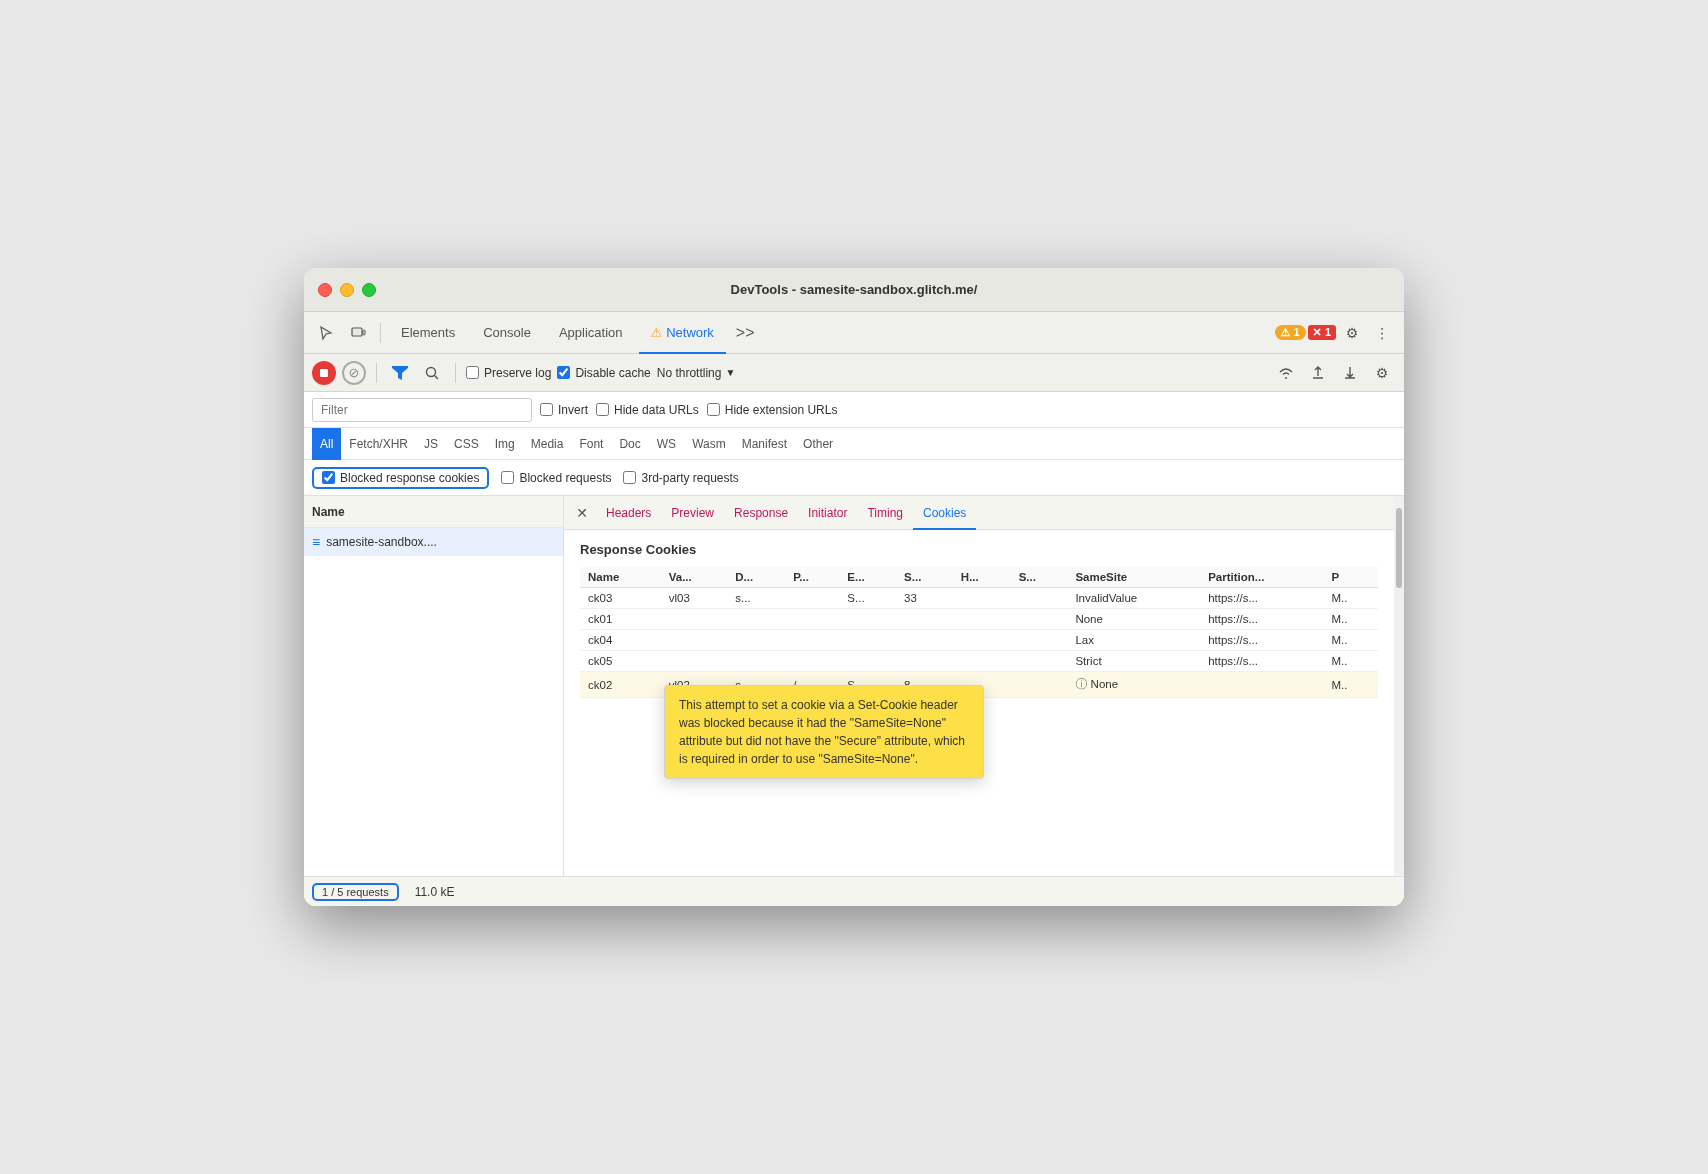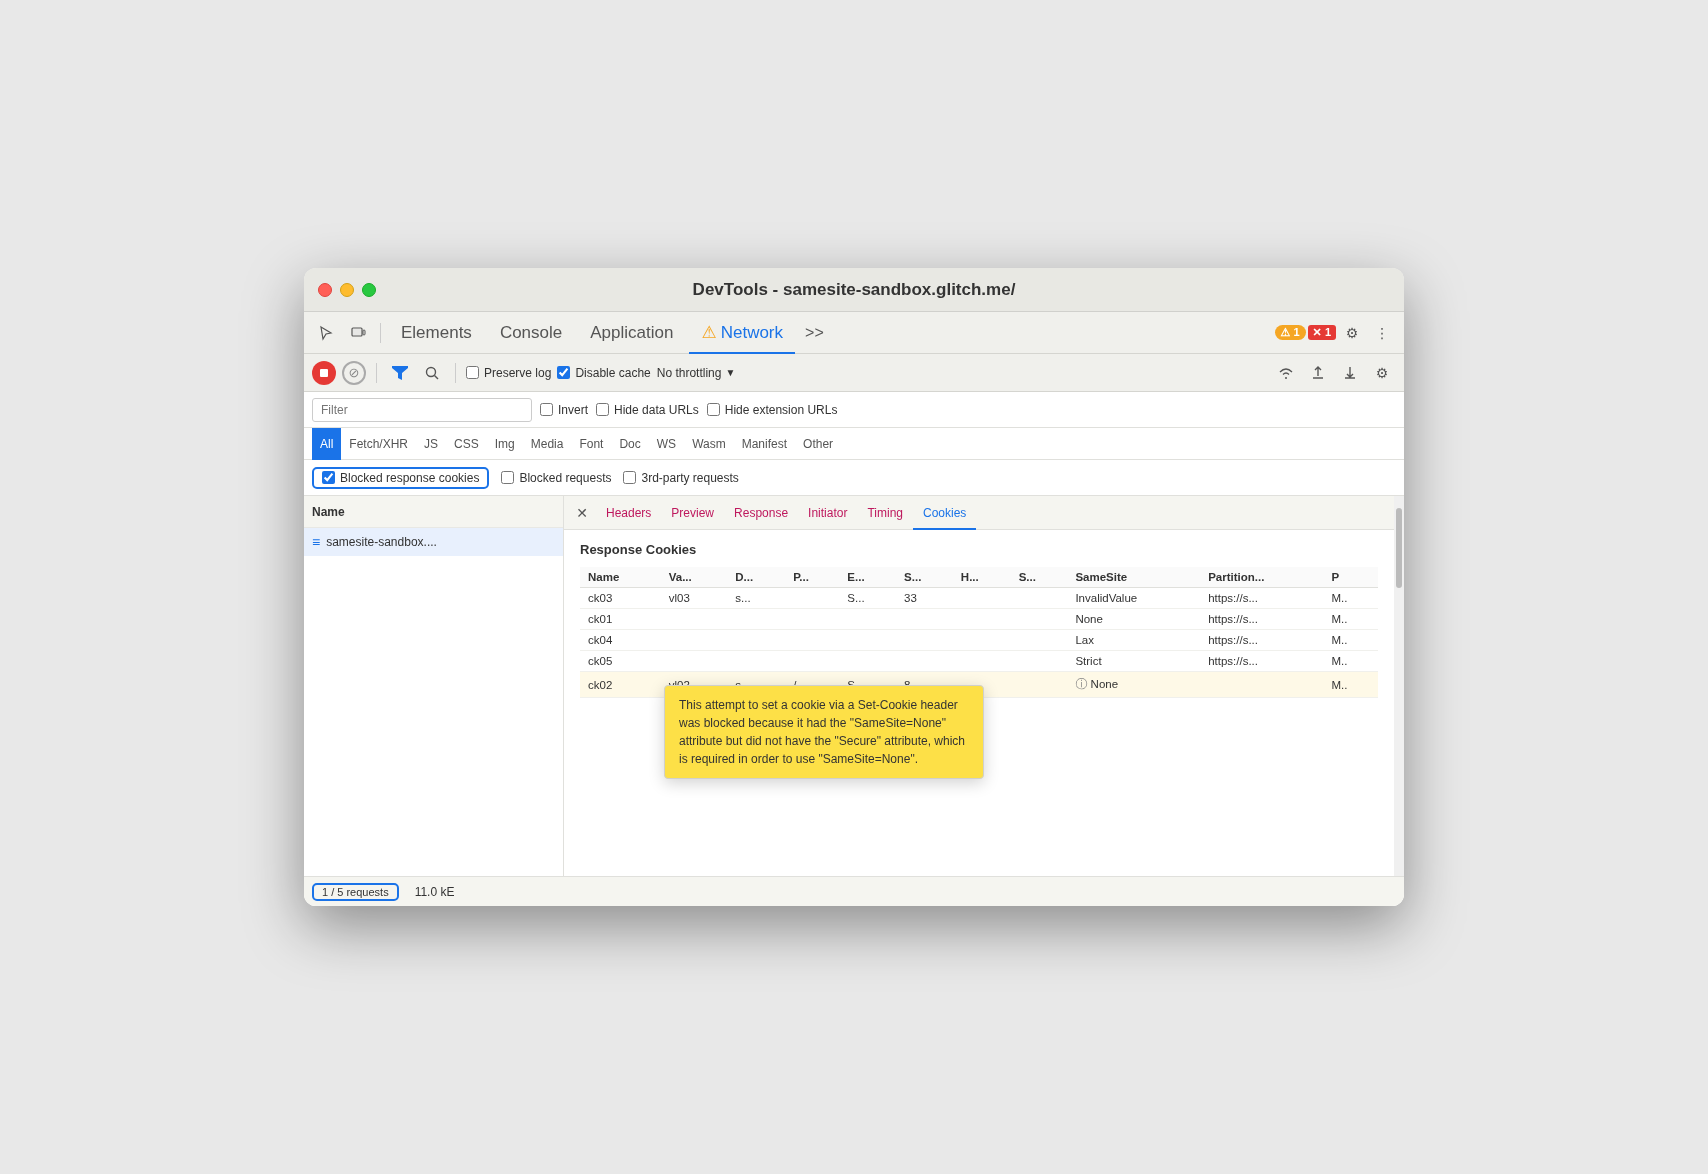--- a/index.html
+++ b/index.html
@@ -36,21 +36,21 @@
     .traffic-light {
       width: 14px;
       height: 14px;
       border-radius: 50%;
       cursor: pointer;
     }
     .tl-red { background: #ff5f57; border: 1px solid #e0443e; }
     .tl-yellow { background: #febc2e; border: 1px solid #d4a017; }
     .tl-green { background: #28c840; border: 1px solid #1aac2a; }
     .title-text {
-      font-size: 17px;
+      font-size: 13px;
       font-weight: 600;
       color: #333;
     }
     .devtools-body {
       background: #fff;
     }
     
     .toolbar1 {
       display: flex;
       align-items: center;
@@ -75,21 +75,21 @@
       width: 1px;
       height: 20px;
       background: #ccc;
       margin: 0 4px;
     }
     .tab-item {
       padding: 0 12px;
       height: 42px;
       display: flex;
       align-items: center;
-      font-size: 17px;
+      font-size: 13px;
       color: #555;
       cursor: pointer;
       position: relative;
     }
     .tab-item.active {
       color: #1a73e8;
       font-weight: 500;
     }
     .tab-item.active::after {
       content: '';

